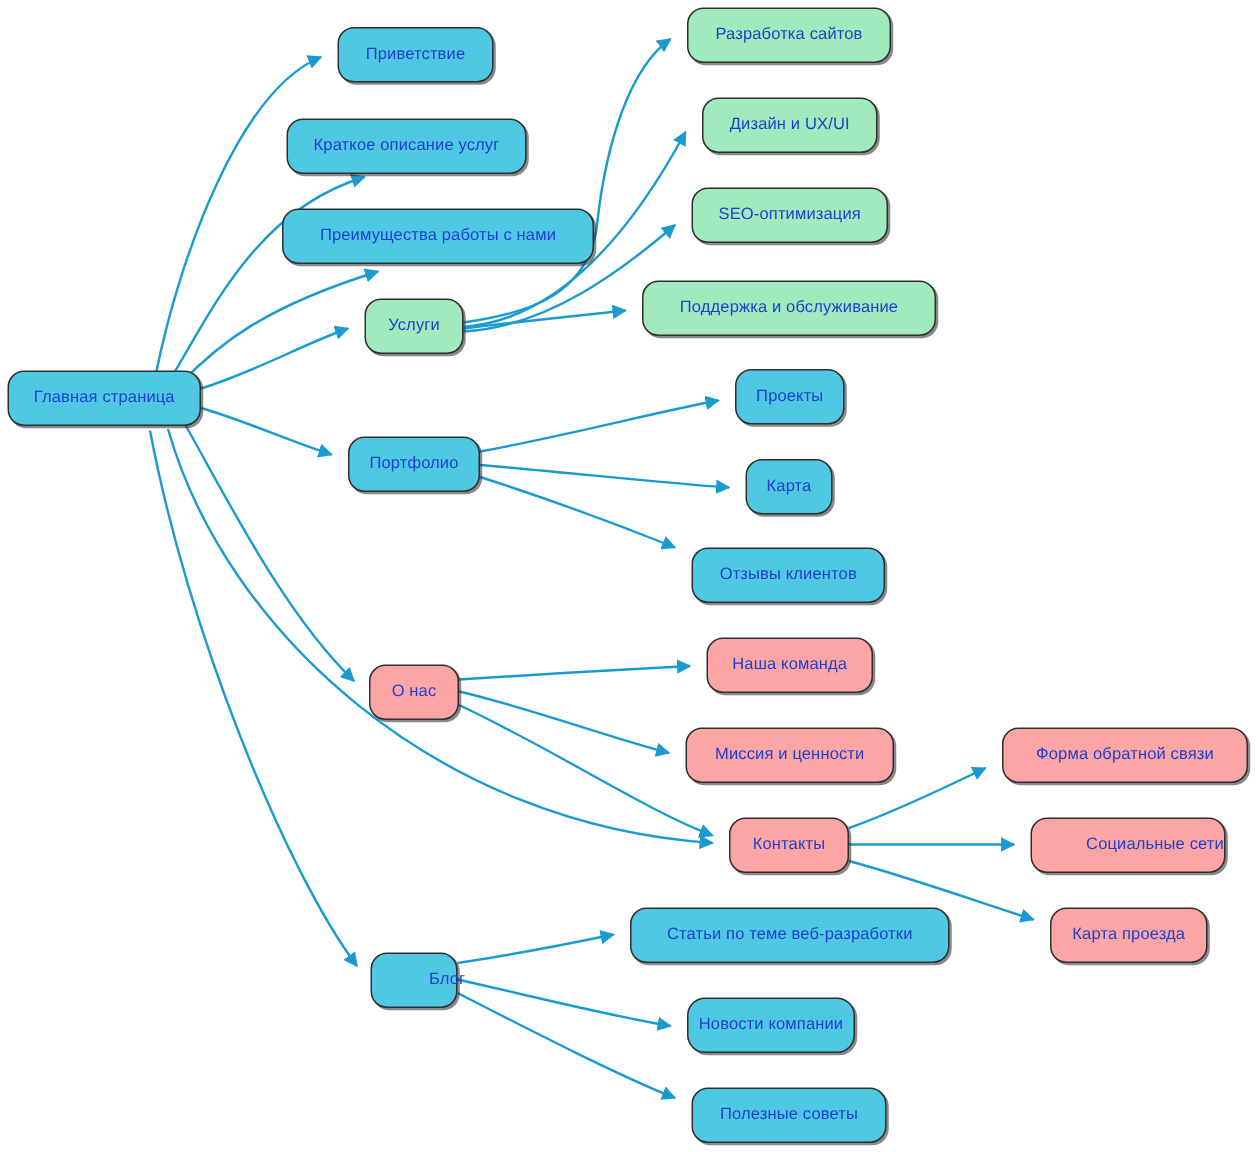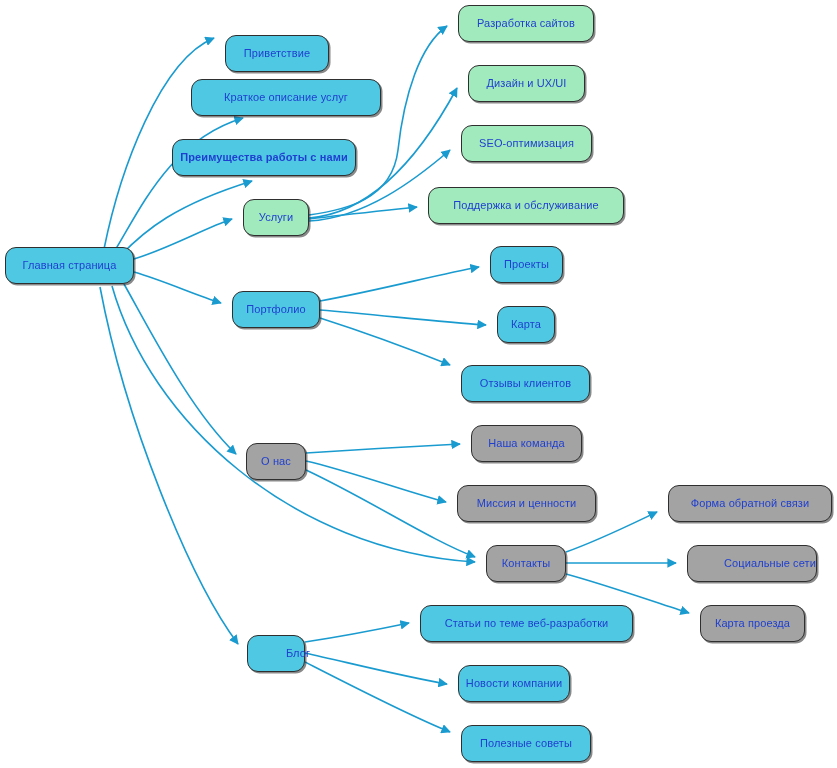--- a/index.html
+++ b/index.html
@@ -39,21 +39,21 @@
     letter-spacing: 0.1px;
     white-space: nowrap;
     box-shadow: 1.5px 1.5px 0 rgba(40,40,40,0.55);
     z-index: 5;
   }
   .node-label {
     pointer-events: none;
   }
   .fill-cyan   { background: #4fc9e3; }
   .fill-green  { background: #a0eabd; }
-  .fill-spring { background: #a3a3a3; }
+  .fill-spring { background: #fca5a5; }
 </style>
 </head>
 <body>
 
 <div id="canvas" style="background: rgb(255, 255, 255);">
 
   <svg id="edge-layer" viewBox="0 0 837 768" xmlns="http://www.w3.org/2000/svg">
     <defs>
       <marker id="arrow" viewBox="0 0 10 10" refX="9" refY="5" markerWidth="6" markerHeight="6" orient="auto-start-reverse">
         <path d="M 0 0 L 10 5 L 0 10 z" fill="#1a9bd0"></path>
@@ -84,27 +84,27 @@
         <path d="M 305 642 C 345 636 385 628 409 623" fill="none" stroke="#1a9bd0" stroke-width="1.6" marker-end="url(#arrow)"></path>
         <path d="M 305 653 C 350 663 405 677 447 684" fill="none" stroke="#1a9bd0" stroke-width="1.6" marker-end="url(#arrow)"></path>
         <path d="M 305 662 C 350 685 410 716 450 732" fill="none" stroke="#1a9bd0" stroke-width="1.6" marker-end="url(#arrow)"></path>
       </g>
   </svg>
 
   <div id="nodes-group">
       <div class="node fill-cyan" style="left: 5px; top: 247px; width: 129px; height: 37px;">
         <span class="node-label">Главная страница</span>
       </div>
-      <div class="node fill-cyan" style="left: 225px; top: 35px; width: 104px; height: 37px;">
+      <div class="node fill-cyan" style="left: 225px; top: 18px; width: 104px; height: 37px;">
         <span class="node-label">Приветствие</span>
       </div>
-      <div class="node fill-cyan" style="left: 191px; top: 79px; width: 190px; height: 37px;">
+      <div class="node fill-cyan" style="left: 191px; top: 79px; width: 160px; height: 37px;">
         <span class="node-label">Краткое описание услуг</span>
       </div>
-      <div class="node fill-cyan" style="left: 172px; top: 139px; width: 184px; height: 37px; font-weight: bold;">
+      <div class="node fill-cyan" style="left: 188px; top: 139px; width: 208px; height: 37px;">
         <span class="node-label">Преимущества работы с нами</span>
       </div>
       <div class="node fill-green" style="left: 243px; top: 199px; width: 66px; height: 37px;">
         <span class="node-label">Услуги</span>
       </div>
       <div class="node fill-green" style="left: 458px; top: 5px; width: 136px; height: 37px;">
         <span class="node-label">Разработка сайтов</span>
       </div>
       <div class="node fill-green" style="left: 468px; top: 65px; width: 117px; height: 37px;">
         <span class="node-label">Дизайн и UX/UI</span>

